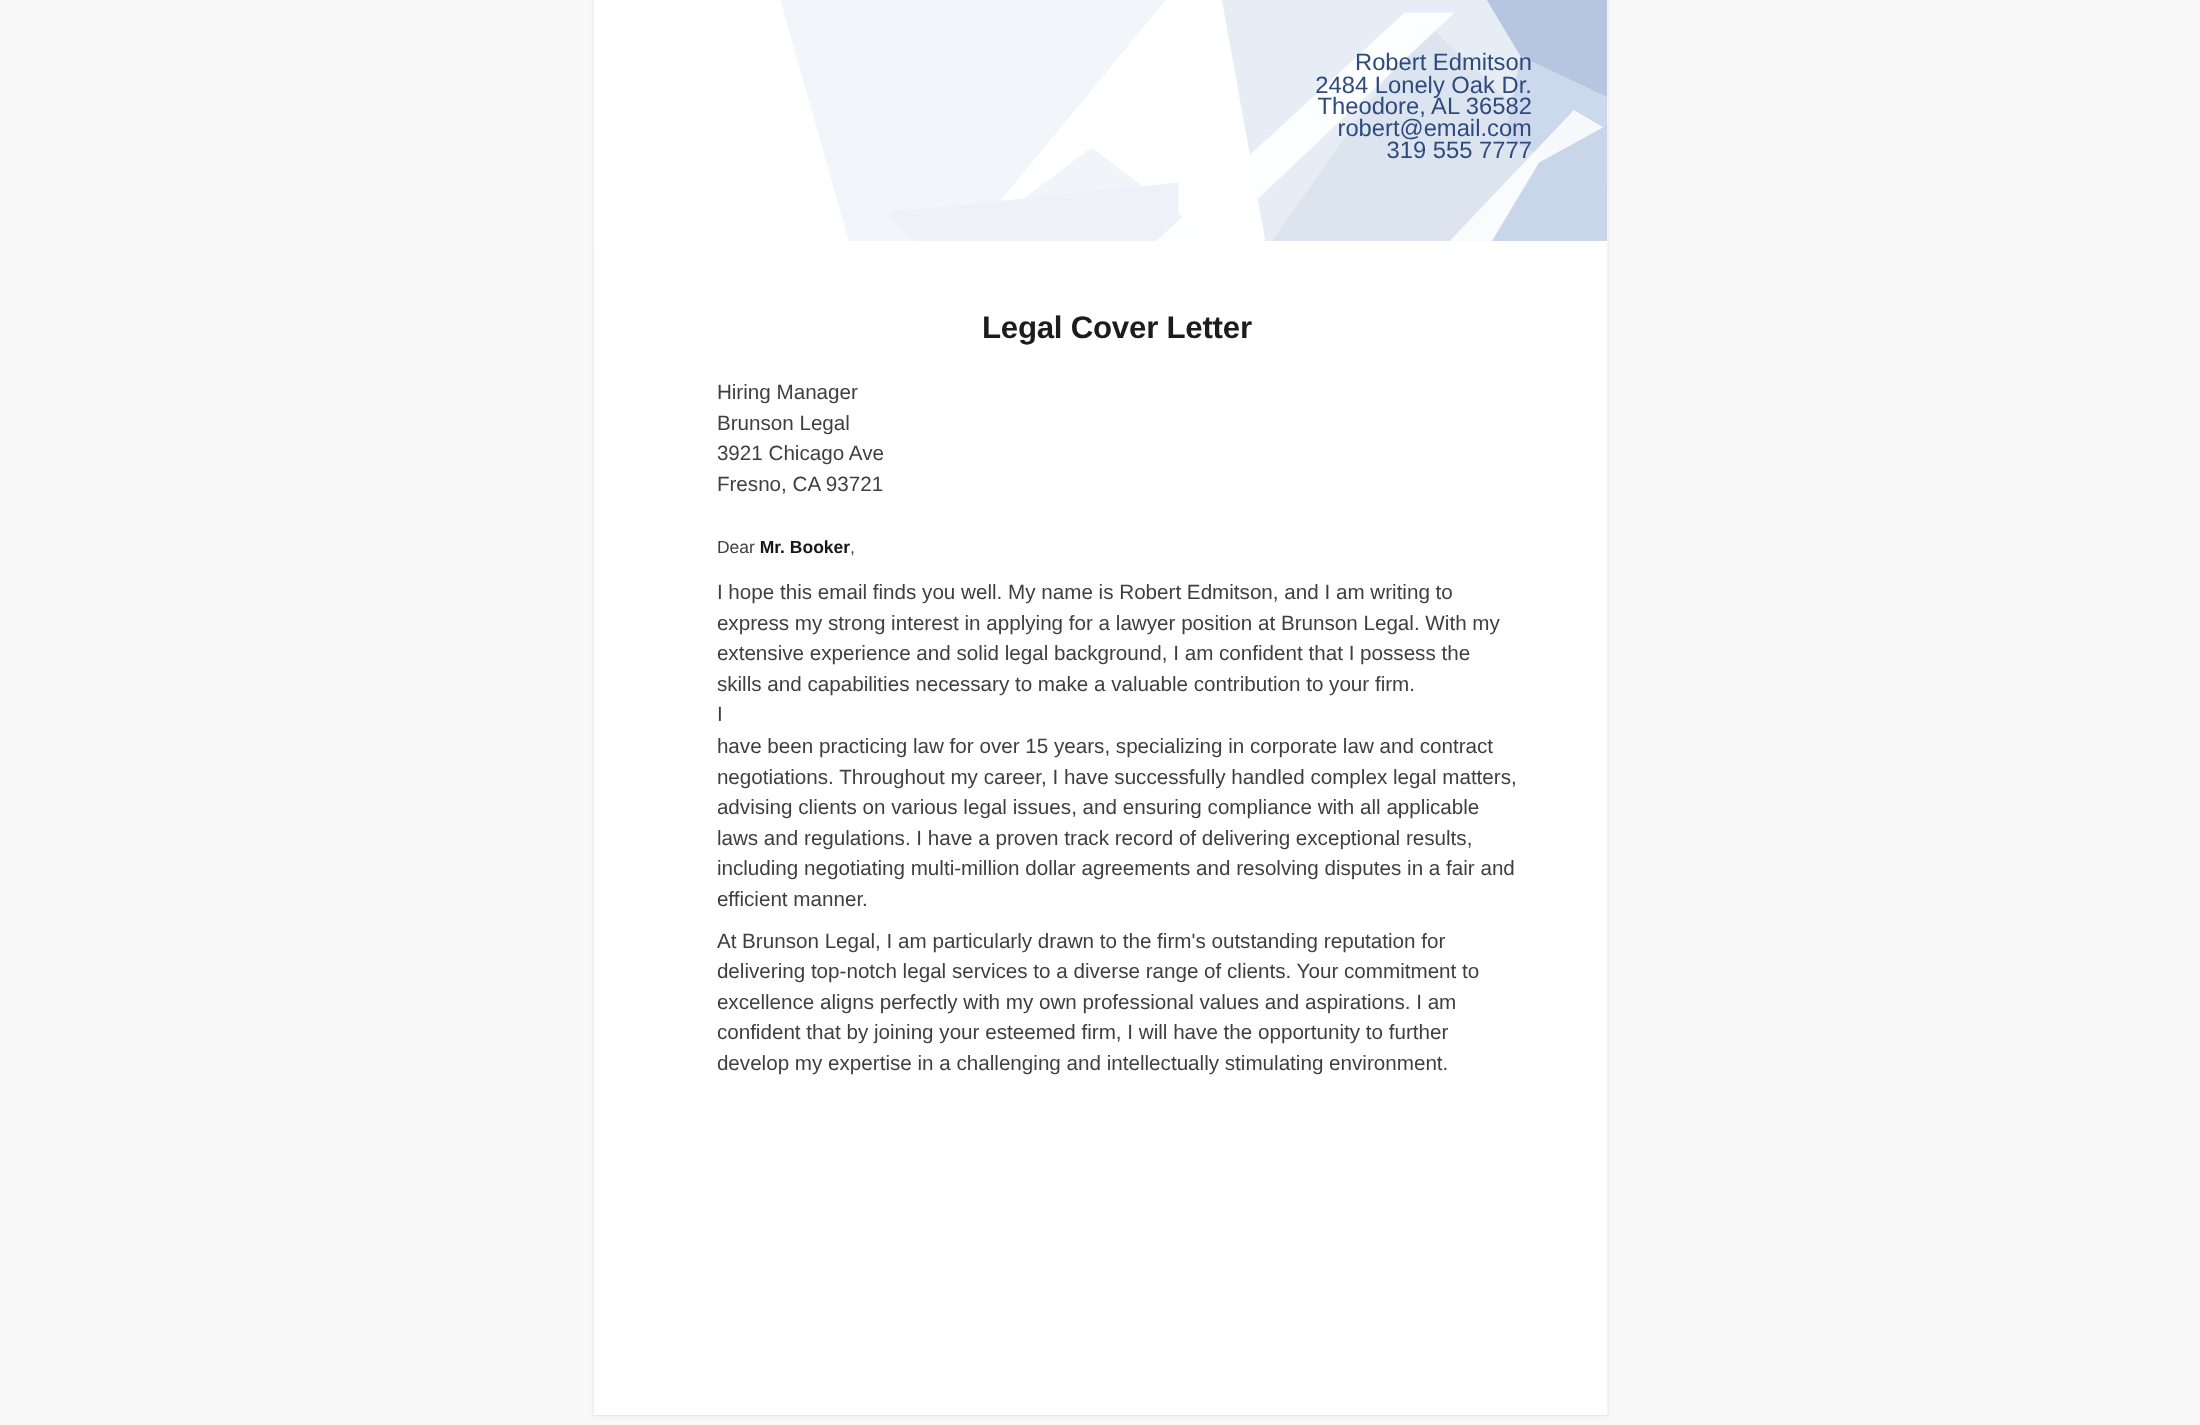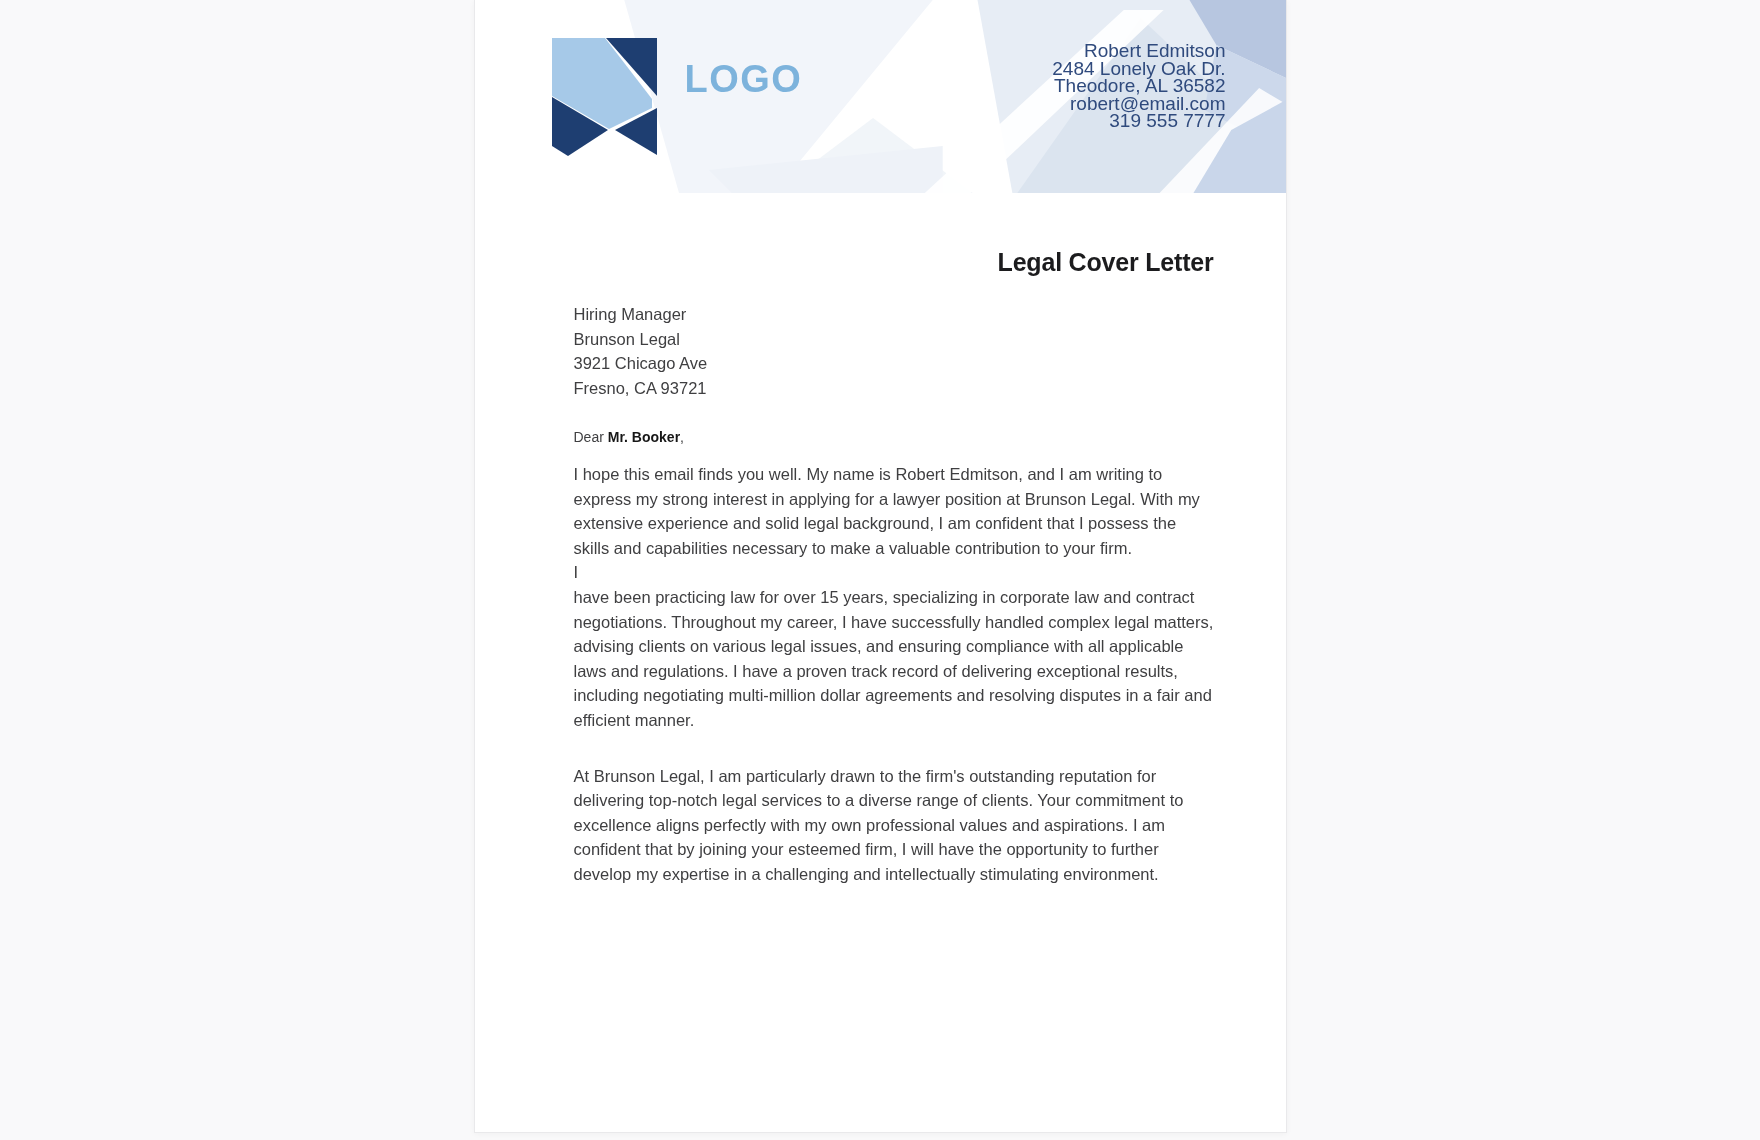--- a/index.html
+++ b/index.html
@@ -65,21 +65,21 @@
     line-height:17.6px;
     color:var(--contactnavy);
   }
   
   .content{
     padding:0 70px 0 99px;
   }
   .letter-title{
     margin-top:54px;
     width:640px;
-    text-align:right;
+    text-align:center;
     font-size:25px;
     font-weight:700;
     letter-spacing:-0.2px;
     color:var(--titlecolor);
     line-height:30px;
   }
   .letter-date{
     margin-top:27px;
     font-size:16.5px;
     font-weight:700;
@@ -107,21 +107,21 @@
     color:var(--boldcolor);
   }
   .para{
     margin-top:12px;
     width:640px;
     font-size:16.5px;
     line-height:24.6px;
     color:var(--bodycolor);
     white-space:pre-line;
   }
-  .para.second{margin-top:31px;}
+  .para.second{margin-top:8px;}
 </style>
 </head>
 <body>
 
 <div class="page">
 
   <div class="letterhead">
 
     <svg class="pattern" viewBox="0 0 815 193" preserveAspectRatio="none">
       <polygon points="150,0 460,0 300,193 205,193" fill="#f2f5fa"></polygon>
@@ -129,29 +129,20 @@
       <polygon points="235,170 470,146 470,193 258,193" fill="#eef2f8"></polygon>
       <polygon points="505,0 815,0 815,193 540,193" fill="#e7edf5"></polygon>
       <polygon points="669,18 815,155 815,193 545,193" fill="#dbe4ef"></polygon>
       <polygon points="718,0 815,0 815,78 745,45" fill="#b7c6e0"></polygon>
       <polygon points="745,45 815,78 815,152 733,110" fill="#ccd8eb"></polygon>
       <polygon points="452,193 652,10 692,10 498,193" fill="#ffffff" opacity="0.92"></polygon>
       <polygon points="688,193 788,88 815,104 735,193" fill="#ffffff" opacity="0.85"></polygon>
       <polygon points="760,130 815,100 815,193 722,193" fill="#c9d6ea"></polygon>
     </svg>
 
-    <div class="logo">
-      <svg class="logo-mark" width="105" height="118" viewBox="0 0 105 118">
-        <polygon points="0,0 53,0 100,61 100,70 57,91 0,58" fill="#a6c9e8"></polygon>
-        <polygon points="54,0 105,0 105,58" fill="#1e3e71"></polygon>
-        <polygon points="0,59 56,92 16,118 0,108" fill="#1e3e71"></polygon>
-        <polygon points="63,92 105,70 105,117" fill="#1e3e71"></polygon>
-      </svg>
-      <div class="logo-text">LOGO</div>
-    </div>
 
     <div class="contact">
       <div>Robert Edmitson</div>
       <div>2484 Lonely Oak Dr.</div>
       <div>Theodore, AL 36582</div>
       <div>robert@email.com</div>
       <div>319 555 7777</div>
     </div>
   </div>
 

